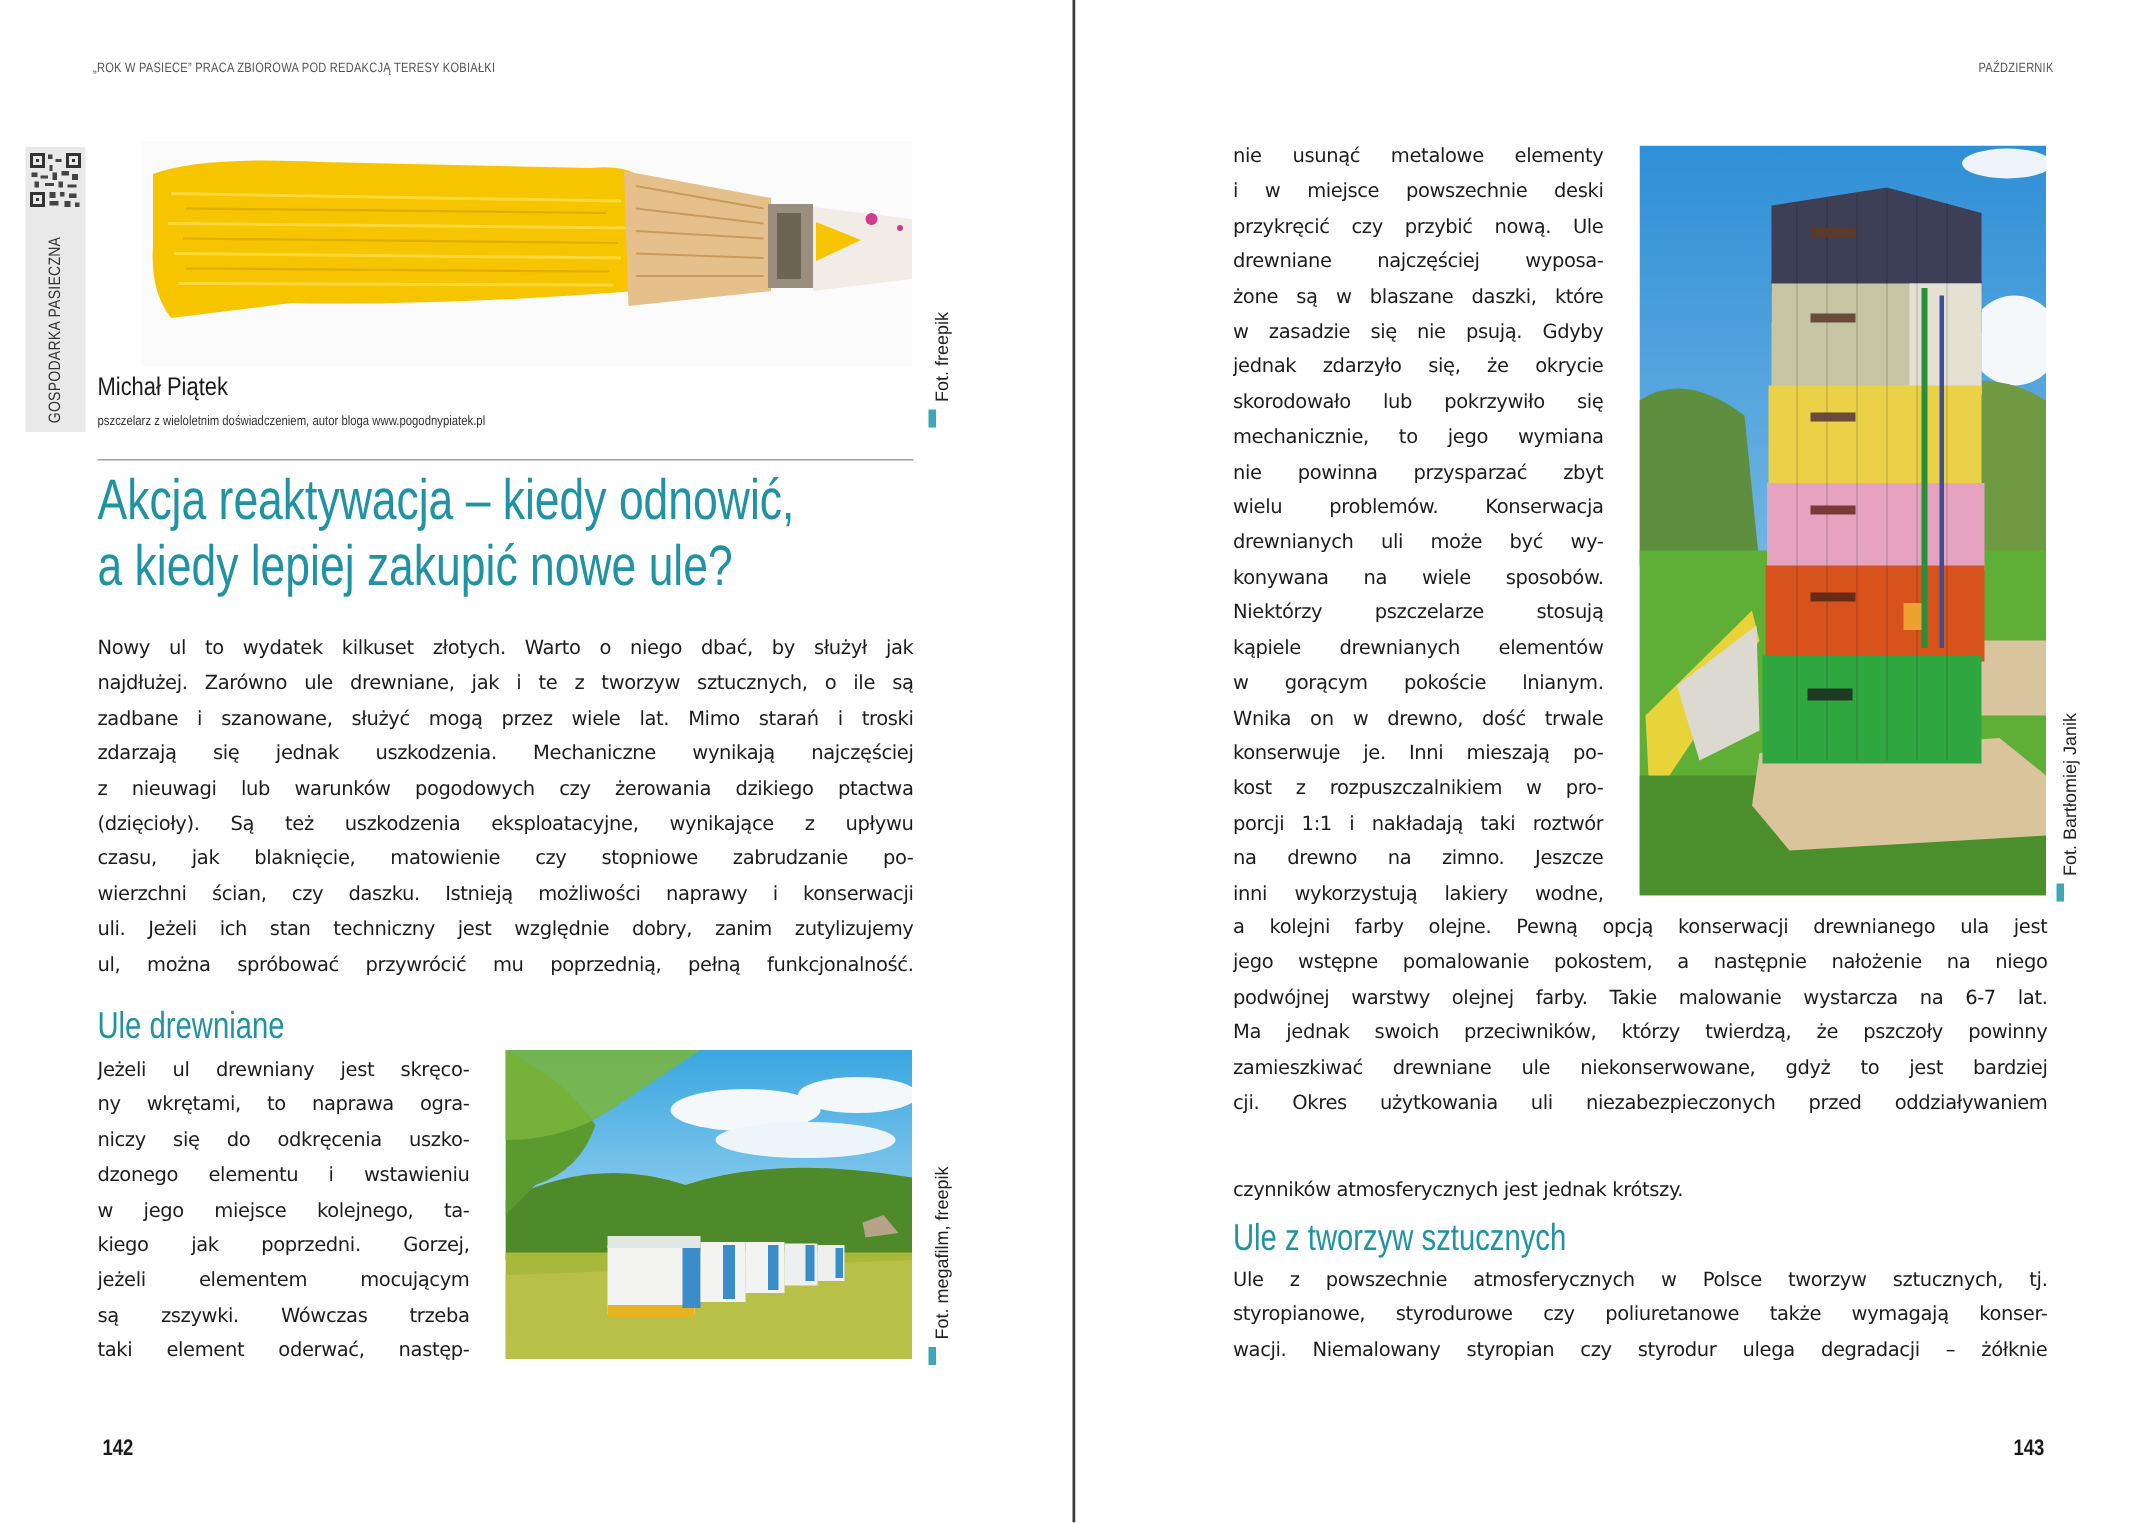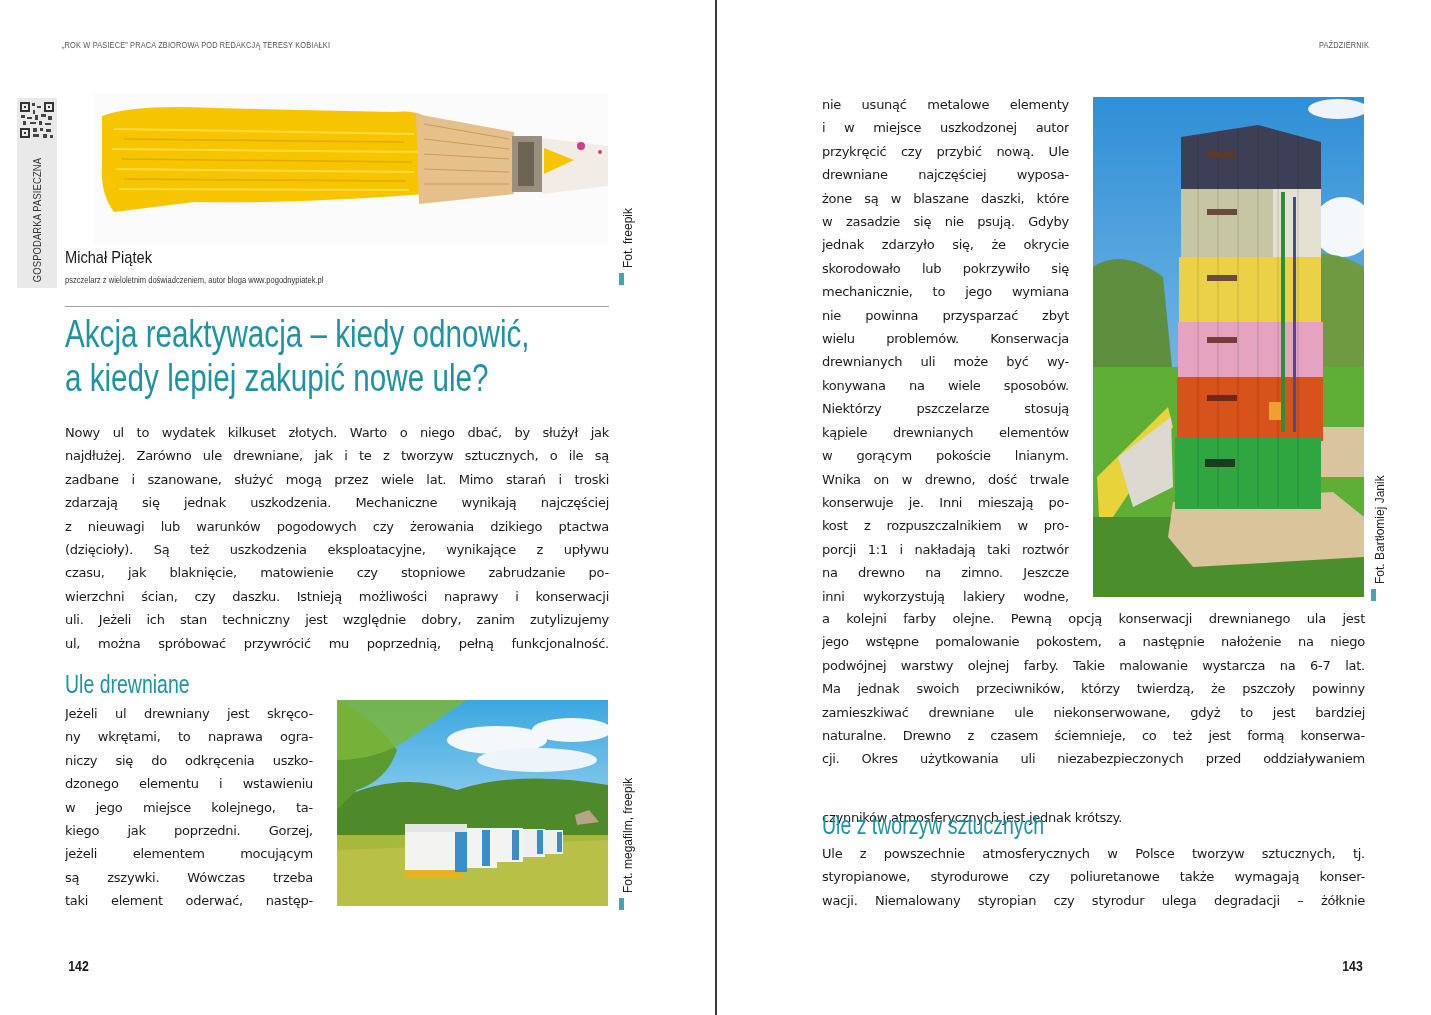--- a/index.html
+++ b/index.html
@@ -207,21 +207,21 @@
   <div class="page-num" style="left:66px;">142</div>
 </div>
 
 <div class="spine"></div>
 
 <div class="page page-right">
   <div class="running-head rh-right">PAŹDZIERNIK</div>
 
   <div class="body-text" style="left:105px; top:93px; width:247px;">
     <span class="body-line">nie usunąć metalowe elementy</span>
-    <span class="body-line">i w miejsce uszkodzonej autor</span>
+    <span class="body-line">i w miejsce powszechnie deski</span>
     <span class="body-line">przykręcić czy przybić nową. Ule</span>
     <span class="body-line">drewniane najczęściej wyposa-</span>
     <span class="body-line">żone są w blaszane daszki, które</span>
     <span class="body-line">w zasadzie się nie psują. Gdyby</span>
     <span class="body-line">jednak zdarzyło się, że okrycie</span>
     <span class="body-line">skorodowało lub pokrzywiło się</span>
     <span class="body-line">mechanicznie, to jego wymiana</span>
     <span class="body-line">nie powinna przysparzać zbyt</span>
     <span class="body-line">wielu problemów. Konserwacja</span>
     <span class="body-line">drewnianych uli może być wy-</span>
@@ -287,21 +287,20 @@
 
   <div class="credit" style="left:656px; top:584px;">Fot. Bartłomiej Janik</div>
   <div class="credit-bar" style="left:654px; top:589px;"></div>
 
   <div class="body-text" style="left:105px; top:607px; width:543px;">
     <span class="body-line">a kolejni farby olejne. Pewną opcją konserwacji drewnianego ula jest</span>
     <span class="body-line">jego wstępne pomalowanie pokostem, a następnie nałożenie na niego</span>
     <span class="body-line">podwójnej warstwy olejnej farby. Takie malowanie wystarcza na 6-7 lat.</span>
     <span class="body-line">Ma jednak swoich przeciwników, którzy twierdzą, że pszczoły powinny</span>
     <span class="body-line">zamieszkiwać drewniane ule niekonserwowane, gdyż to jest bardziej</span>
-    <span class="body-line">naturalne. Drewno z czasem ściemnieje, co też jest formą konserwa-</span>
     <span class="body-line">cji. Okres użytkowania uli niezabezpieczonych przed oddziaływaniem</span>
     <span class="body-line last">czynników atmosferycznych jest jednak krótszy.</span>
   </div>
 
   <div class="subhead" style="left:105px; top:811px;">Ule z tworzyw sztucznych</div>
 
   <div class="body-text" style="left:105px; top:842px; width:543px;">
     <span class="body-line">Ule z powszechnie atmosferycznych w Polsce tworzyw sztucznych, tj.</span>
     <span class="body-line">styropianowe, styrodurowe czy poliuretanowe także wymagają konser-</span>
     <span class="body-line">wacji. Niemalowany styropian czy styrodur ulega degradacji – żółknie</span>

